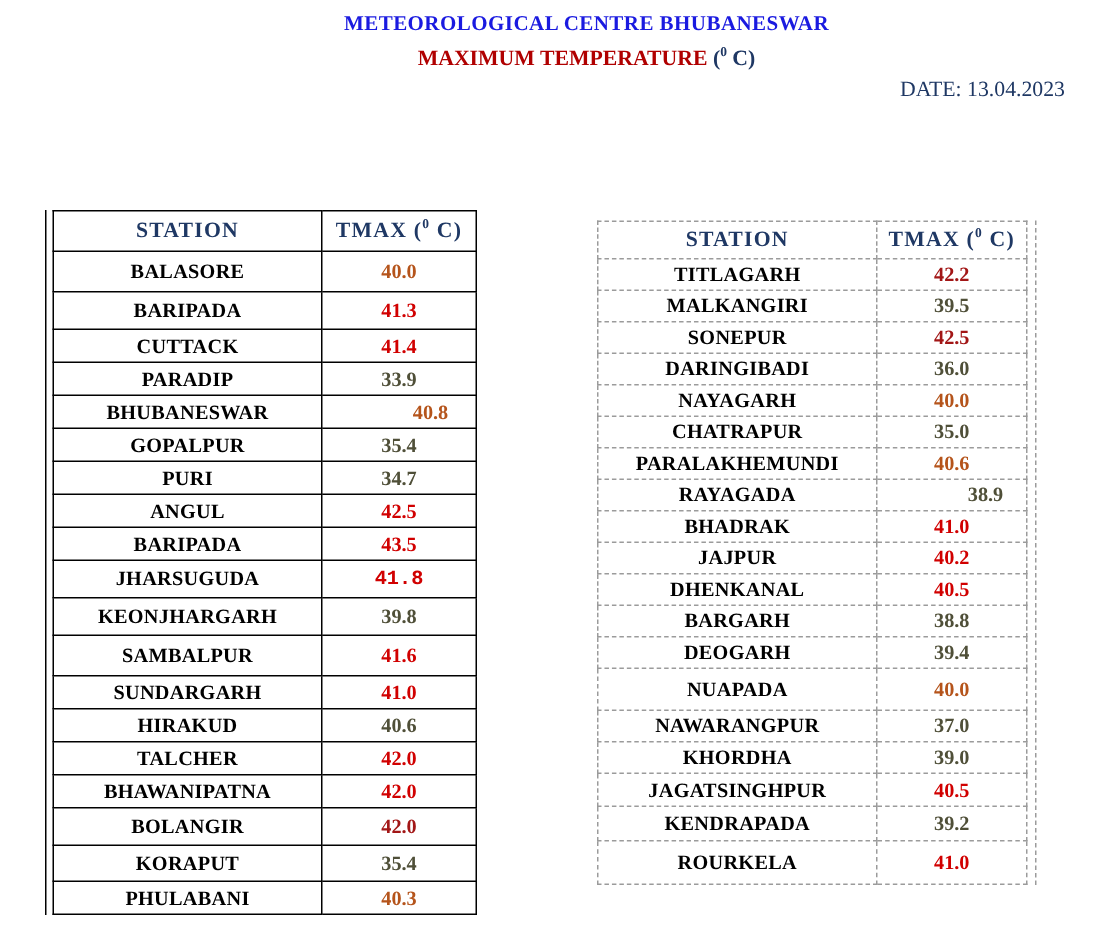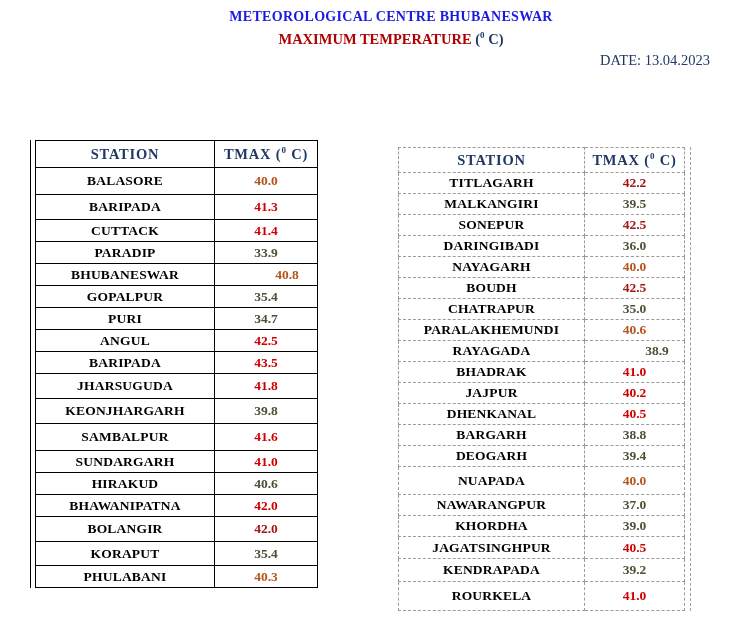--- a/index.html
+++ b/index.html
@@ -104,37 +104,41 @@
         <tr>
           <td class="st">ANGUL</td>
           <td class="tv" style="color: rgb(209, 0, 0);">42.5</td>
         </tr>
         <tr>
           <td class="st">BARIPADA</td>
           <td class="tv" style="color: rgb(209, 0, 0);">43.5</td>
         </tr>
         <tr>
           <td class="st" style="height: 24px;">JHARSUGUDA</td>
-          <td class="tv" style="color: rgb(209, 0, 0); height: 24px;">41.8</td>
+          <td class="tv" style="color: rgb(209, 0, 0); height: 24px; font-family: Liberation Mono, monospace;">41.8</td>
         </tr>
         <tr>
           <td class="st" style="height: 24px;">KEONJHARGARH</td>
           <td class="tv" style="color: rgb(79, 79, 56); height: 24px;">39.8</td>
         </tr>
         <tr>
           <td class="st" style="height: 26px;">SAMBALPUR</td>
           <td class="tv" style="color: rgb(209, 0, 0); height: 26px;">41.6</td>
         </tr>
         <tr>
           <td class="st">SUNDARGARH</td>
           <td class="tv" style="color: rgb(209, 0, 0);">41.0</td>
         </tr>
         <tr>
           <td class="st">HIRAKUD</td>
           <td class="tv" style="color: rgb(79, 79, 56);">40.6</td>
+        </tr>
+        <tr>
+          <td class="st">TALCHER</td>
+          <td class="tv" style="color: rgb(209, 0, 0);">42.0</td>
         </tr>
         <tr>
           <td class="st">BHAWANIPATNA</td>
           <td class="tv" style="color: rgb(209, 0, 0);">42.0</td>
         </tr>
         <tr>
           <td class="st" style="height: 24px; margin-top: 36px;">BOLANGIR</td>
           <td class="tv" style="color: rgb(162, 22, 22); height: 24px;">42.0</td>
         </tr>
         <tr>
@@ -176,24 +180,20 @@
         </tr>
         <tr>
           <td class="st">DARINGIBADI</td>
           <td class="tv" style="color: rgb(79, 79, 56); margin-top: 44px;">36.0</td>
         </tr>
         <tr>
           <td class="st">NAYAGARH</td>
           <td class="tv" style="color: rgb(181, 84, 27);">40.0</td>
         </tr>
         <tr>
-          <td class="st">BOUDH</td>
-          <td class="tv" style="color: rgb(162, 22, 22);">42.5</td>
-        </tr>
-        <tr>
           <td class="st">CHATRAPUR</td>
           <td class="tv" style="color: rgb(79, 79, 56);">35.0</td>
         </tr>
         <tr>
           <td class="st">PARALAKHEMUNDI</td>
           <td class="tv" style="color: rgb(181, 84, 27);">40.6</td>
         </tr>
         <tr>
           <td class="st">RAYAGADA</td>
           <td class="tv" style="color: rgb(79, 79, 56); padding-left: 47px;">38.9</td>

